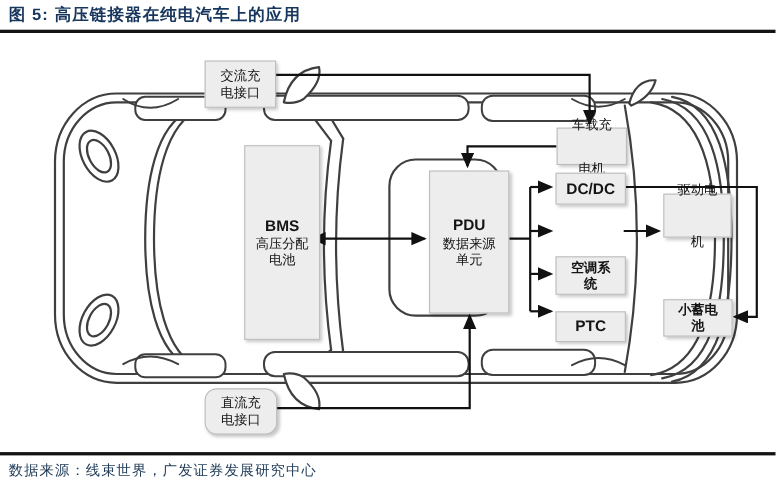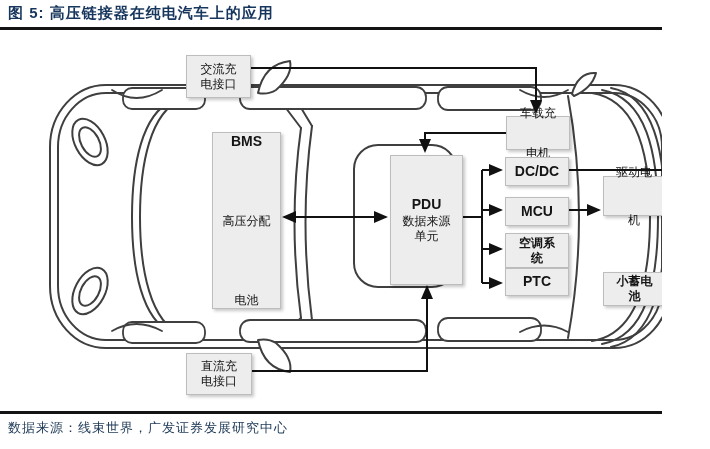--- a/index.html
+++ b/index.html
@@ -1,17 +1,17 @@
 <!DOCTYPE html>
 <html><head>
 <meta charset="utf-8">
 <style>
   html,body{margin:0;padding:0;background:#ffffff;}
   #page{position:relative;width:662px;height:449px;background:#ffffff;overflow:hidden;
-        font-family:"Liberation Sans",sans-serif;}
+        font-family:"Liberation Sans",sans-serif;padding-left:43px;}
   .rule{position:absolute;left:0;width:710px;height:3px;background:#131313;}
   #fig-title{position:absolute;left:8px;top:4px;font-size:15px;font-weight:bold;
              color:#17365d;letter-spacing:1px;}
   #source-line{position:absolute;left:8px;top:419px;font-size:13px;color:#1c3855;
                font-family:"DejaVu Serif",serif;letter-spacing:1px;text-align:center;}
   svg{position:absolute;left:0;top:0;}
   .node{position:absolute;background:#ededed;border:1px solid #bdbdbd;
         box-shadow:2px 2px 3px rgba(0,0,0,.22);
         display:flex;flex-direction:column;align-items:center;justify-content:center;
         text-align:center;color:#141414;}
@@ -105,60 +105,57 @@
   <div class="node" style="left:186px;top:55px;width:63px;height:41px;">
     <div class="zh">交流充</div>
     <div class="zh">电接口</div>
   </div>
 
   <div class="node" style="left:506px;top:116px;width:62px;height:32px;gap:25px;">
     <div class="zh">车载充</div>
     <div class="zh">电机</div>
   </div>
 
-  <div class="node" style="left:212px;top:132px;width:67px;height:175px;justify-content:space-between;">
+  <div class="node" style="left:222px;top:132px;width:67px;height:175px;">
     <div class="en">BMS</div>
     <div class="zh">高压分配</div>
     <div class="zh">电池</div>
   </div>
 
   <div class="node" style="left:390px;top:155px;width:71px;height:128px;">
     <div class="en">PDU</div>
     <div class="zh">数据来源</div>
     <div class="zh">单元</div>
   </div>
 
   <div class="node" style="left:505px;top:157px;width:62px;height:27px;text-align:right;">
     <div class="en">DC/DC</div>
   </div>
 
-  <div class="node" style="left:505px;top:197px;width:62px;height:27px;">
-    <div class="en">MCU</div>
-  </div>
 
   <div class="node" style="left:505px;top:233px;width:62px;height:33px;font-weight:bold;">
     <div class="zh">空调系</div>
     <div class="zh">统</div>
   </div>
 
-  <div class="node" style="left:505px;top:268px;width:62px;height:26px;align-items:center;">
+  <div class="node" style="left:505px;top:283px;width:62px;height:26px;align-items:center;">
     <div class="en">PTC</div>
   </div>
 
   <div class="node" style="left:603px;top:176px;width:60px;height:38px;gap:33px;">
     <div class="zh">驱动电</div>
     <div class="zh">机</div>
   </div>
 
   <div class="node" style="left:603px;top:272px;width:61px;height:32px;font-weight:bold;">
     <div class="zh">小蓄电</div>
     <div class="zh">池</div>
   </div>
 
-  <div class="node" style="left:186px;top:353px;width:64px;height:40px;">
+  <div class="node" style="left:186px;top:353px;width:64px;height:40px;border-radius:11px;">
     <div class="zh">直流充</div>
     <div class="zh">电接口</div>
   </div>
 
   <div class="rule" style="top:411px;"></div>
   <div id="source-line">数据来源：线束世界，广发证券发展研究中心</div>
 
 </div>
 
 </body></html>

